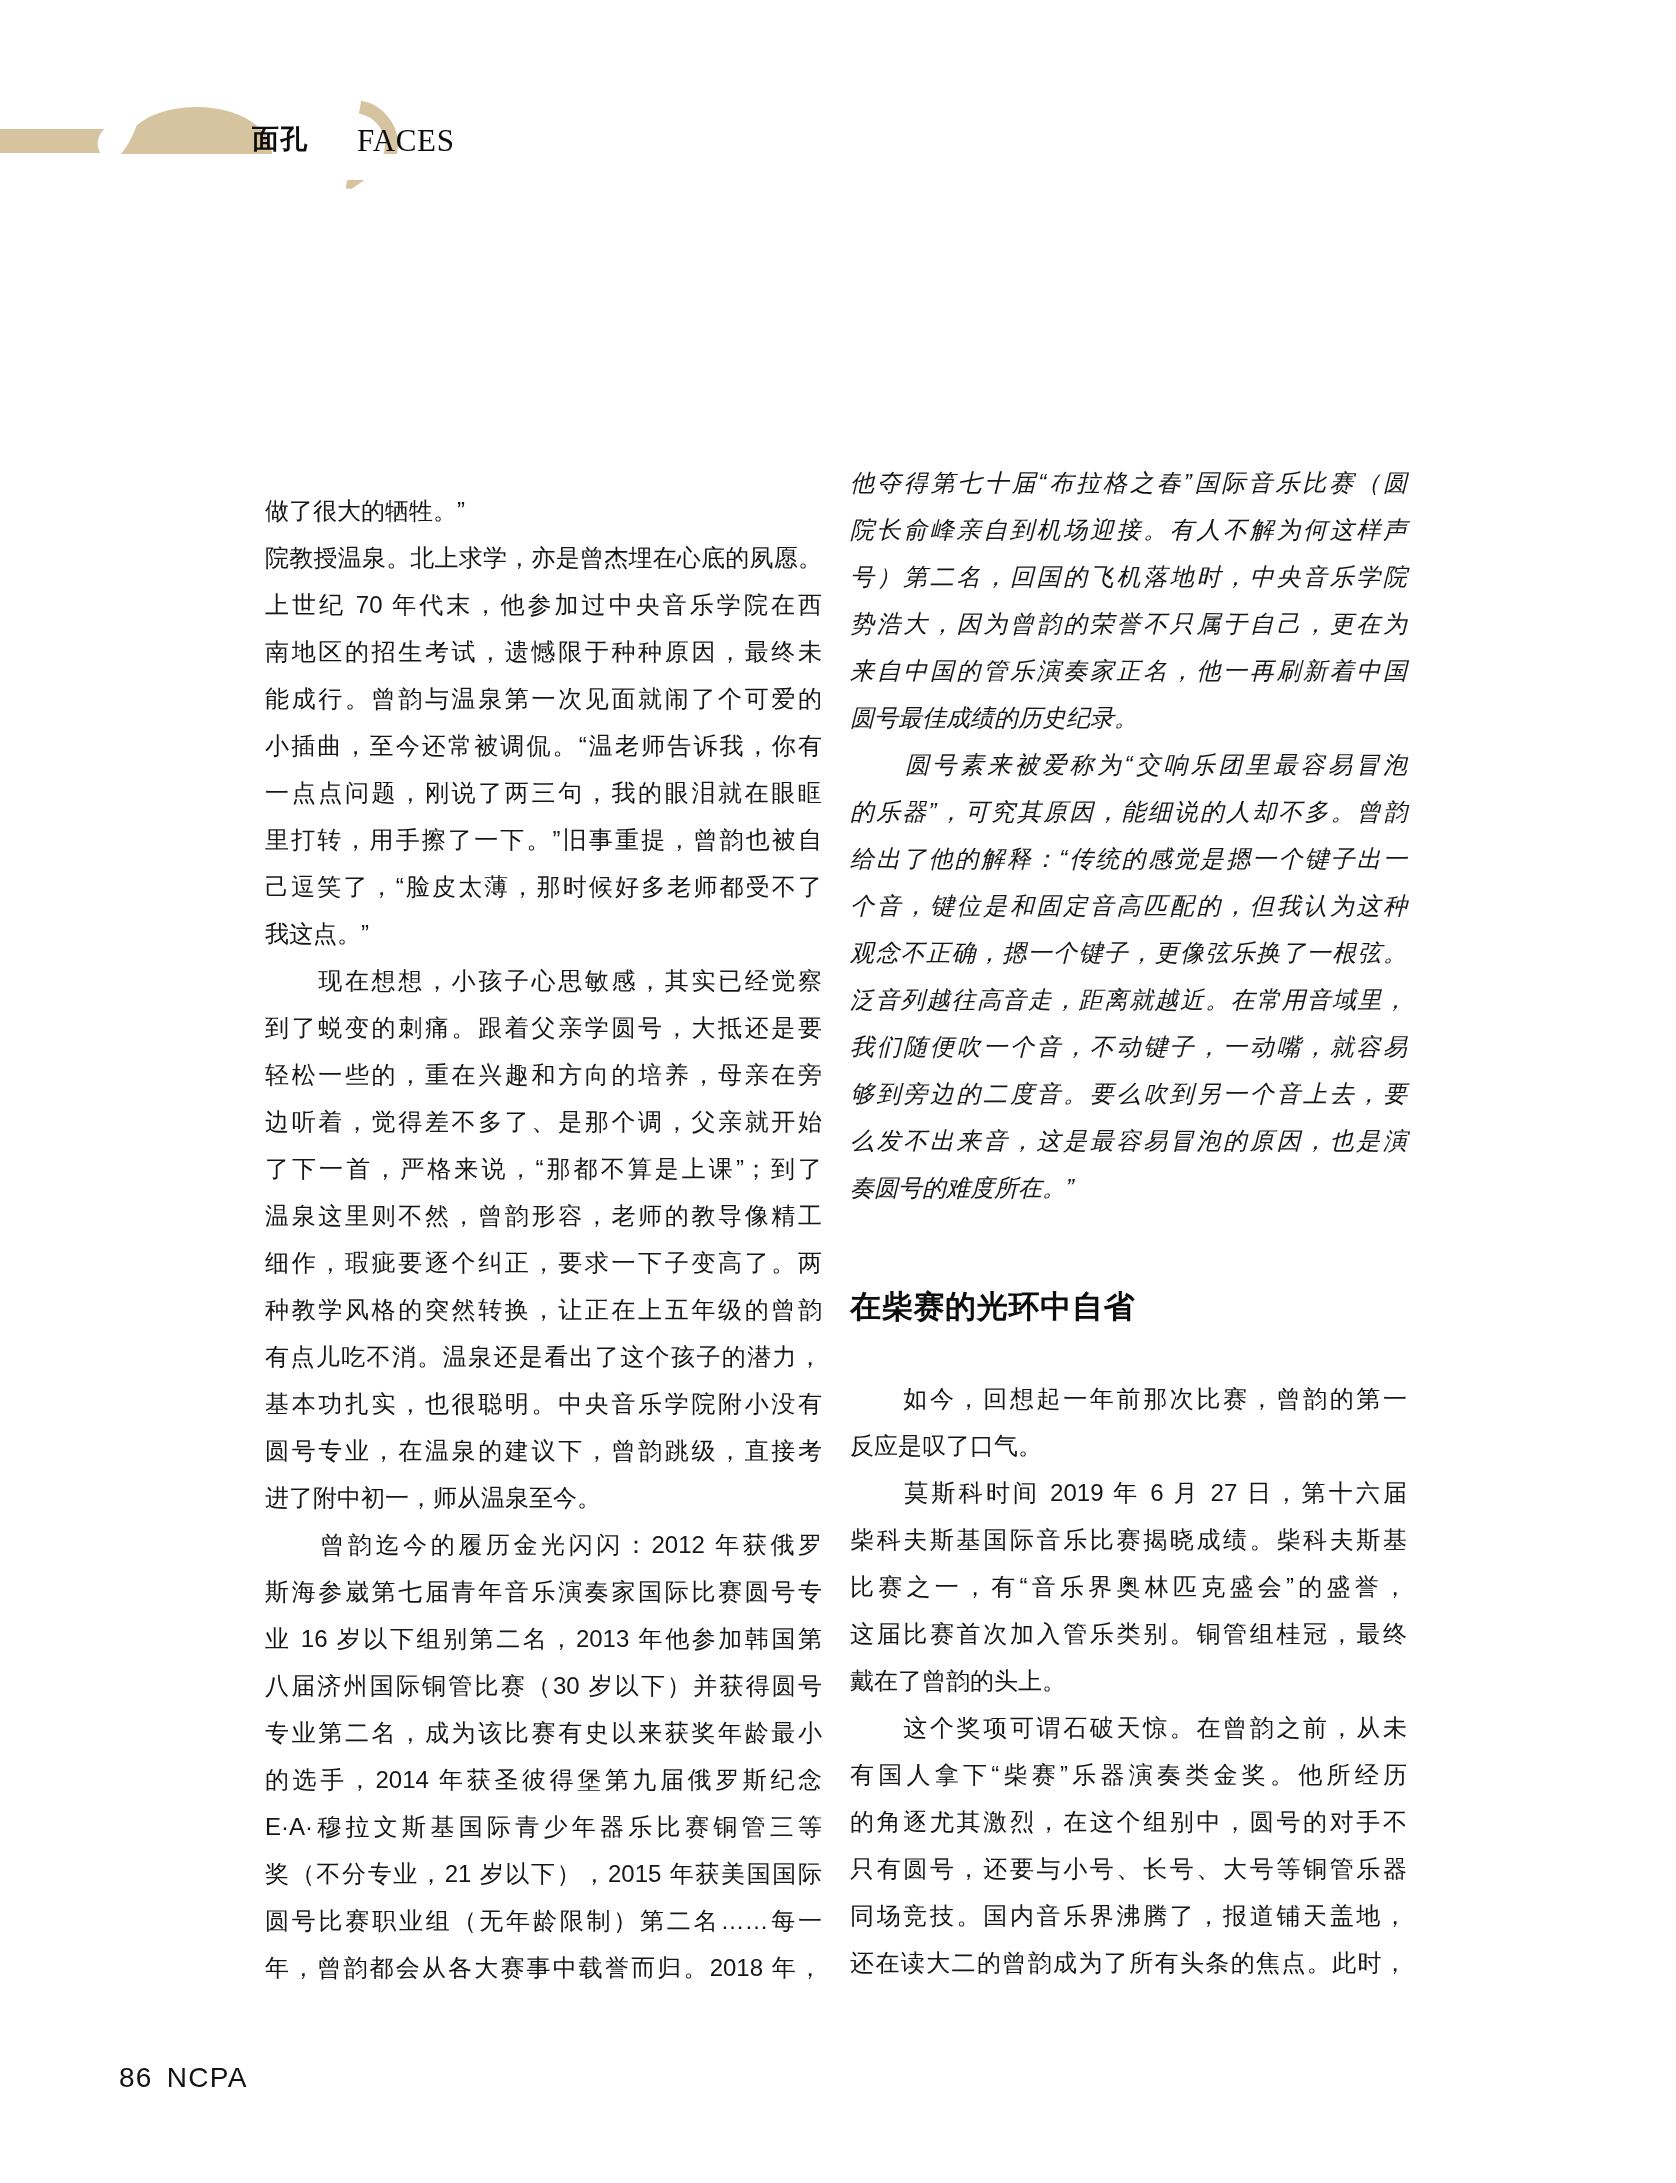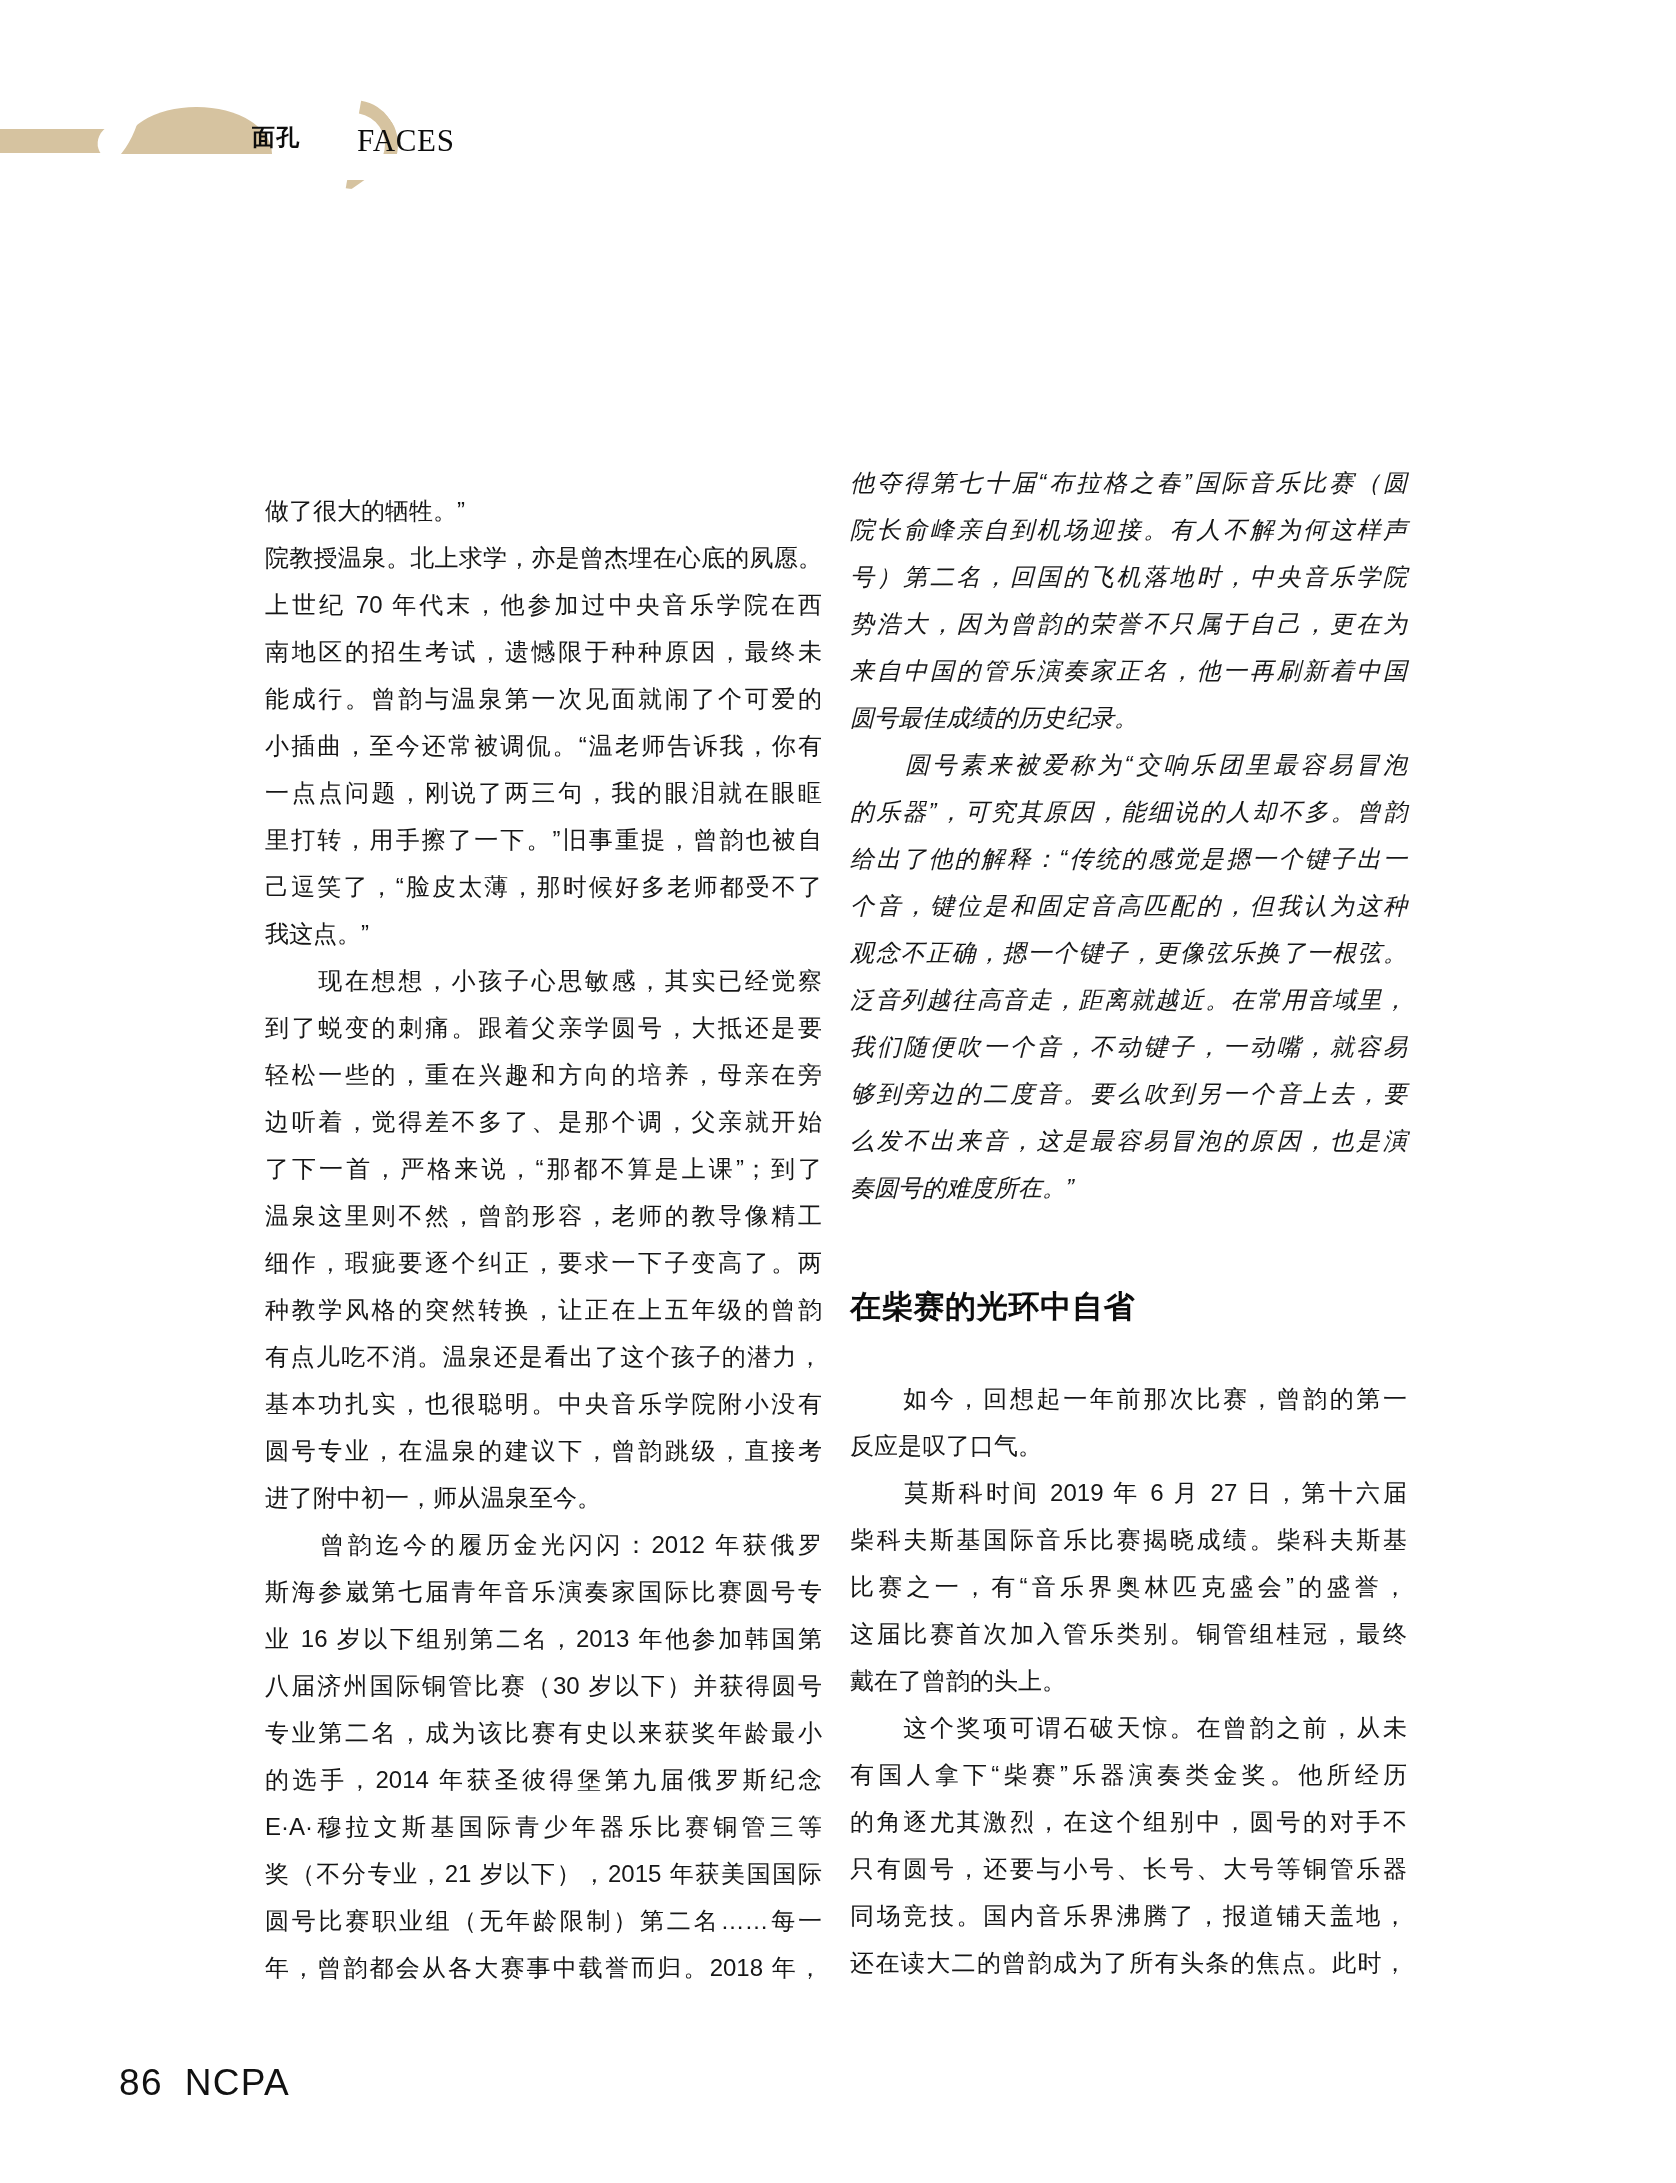--- a/index.html
+++ b/index.html
@@ -36,21 +36,21 @@
     border-bottom-color:var(--tan,#d6c3a0);
     border-radius:50%;
     transform:rotate(-35deg);
     clip-path:inset(0 0 9.2px 0);
   }
   .hdr-swoosh-mask{
     position:absolute;left:284px;top:154px;width:145px;height:26.4px;background:#fff;
   }
   .hdr-title-cn{
     position:absolute;left:252px;top:126px;
-    font-size:23px;font-weight:700;letter-spacing:1.3px;line-height:1;
+    font-size:27px;font-weight:700;letter-spacing:1.3px;line-height:1;
     color:#0d0d0d;white-space:nowrap;
   }
   .hdr-title-en{
     position:absolute;left:357px;top:125px;
     font-family:"Liberation Serif","DejaVu Serif",serif;
     font-size:31px;font-weight:400;line-height:1;letter-spacing:0.7px;
     color:#0d0d0d;white-space:nowrap;
   }
   
   .col{
@@ -72,22 +72,22 @@
   #col-right-1{left:850px;top:459px;font-style:italic;}
   #col-right-2{left:850px;top:1375px;}
   .section-heading{
     position:absolute;left:850px;top:1291px;
     margin:0;font-size:31px;font-weight:700;line-height:1.05;
     color:#0d0d0d;white-space:nowrap;letter-spacing:0.7px;
   }
   
   .footer{
     position:absolute;left:119px;top:2062px;
-    font-size:37px;font-weight:500;letter-spacing:1.3px;color:#111;
-    display:flex;gap:22px;align-items:baseline;
+    font-size:28px;font-weight:500;letter-spacing:1.3px;color:#111;
+    display:flex;gap:14px;align-items:baseline;
   }
 </style>
 </head>
 <body>
 
 <div class="page">
 
   <div>
     <div class="hdr-band"></div>
     <div class="hdr-band-tip"></div>

